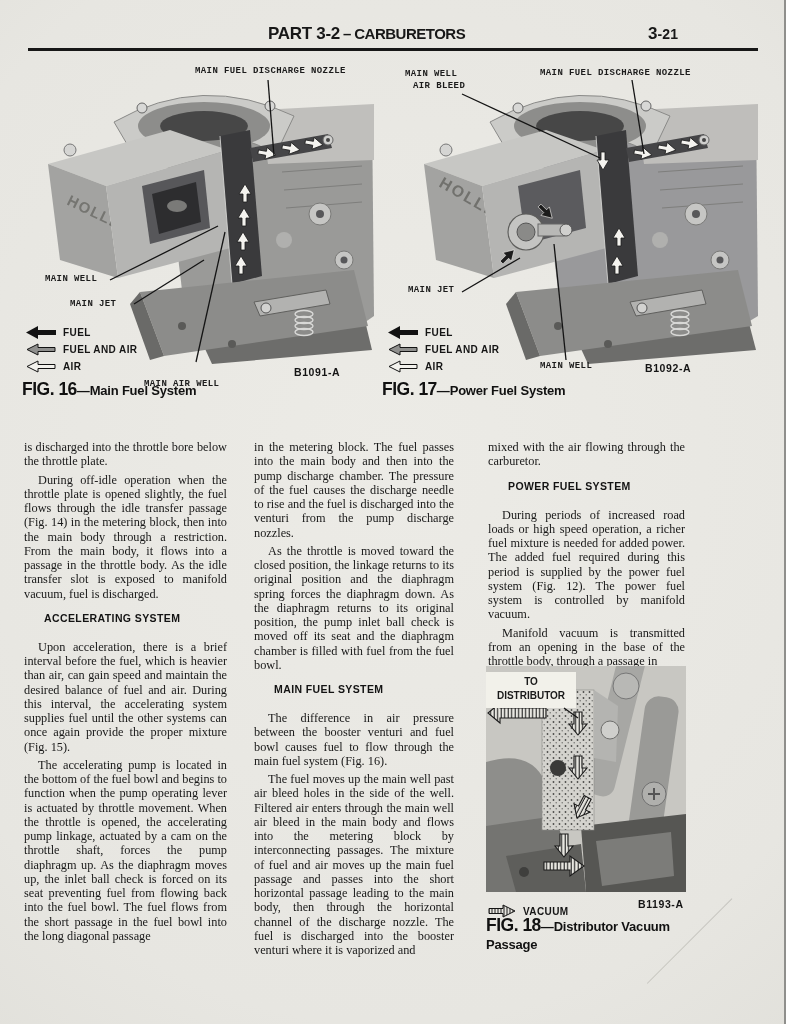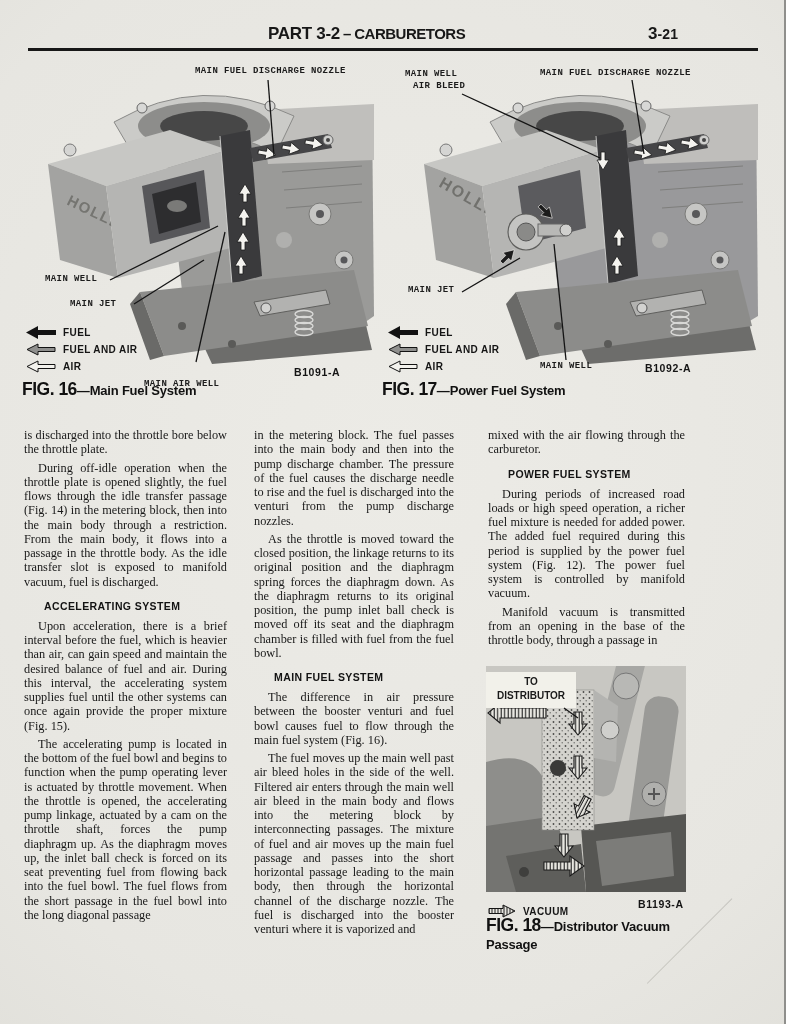--- a/index.html
+++ b/index.html
@@ -26,21 +26,21 @@
   .figcode{position:absolute;font-family:"Liberation Sans",sans-serif;font-weight:bold;font-size:10.5px;letter-spacing:0.6px;color:#141414;}
   .figcap{position:absolute;font-family:"Liberation Sans",sans-serif;color:#111;line-height:1.1;}
   .figcap .fignum{font-weight:bold;font-size:17.5px;letter-spacing:-0.5px;}
   .figcap .figtitle{font-weight:bold;font-size:13px;letter-spacing:-0.2px;}
   .legend{position:absolute;display:flex;flex-direction:column;gap:4px;}
   .legend-row{display:flex;align-items:center;gap:7px;}
   .legend-row .txt{font-family:"Liberation Sans",sans-serif;font-weight:bold;font-size:10px;letter-spacing:0.4px;color:#151515;}
   
   .col{position:absolute;top:424px;font-size:12.3px;line-height:1.16;text-align:justify;color:#181818;}
   .col p{margin:4px 0 0 0;text-indent:14px;}
-  .col p.cont{margin-top:4px;text-indent:0;}
+  .col p.cont{margin-top:16px;text-indent:0;}
   .col h3{font-family:"Liberation Sans",sans-serif;font-weight:bold;font-size:10.5px;
           letter-spacing:0.4px;color:#131313;margin:11px 0 7px 0;padding-left:20px;}
   #col1{left:24px;width:203px;}
   #col2{left:254px;width:200px;}
   #col3{left:488px;width:197px;}
 </style>
 </head>
 <body>
 
 <div class="page">

